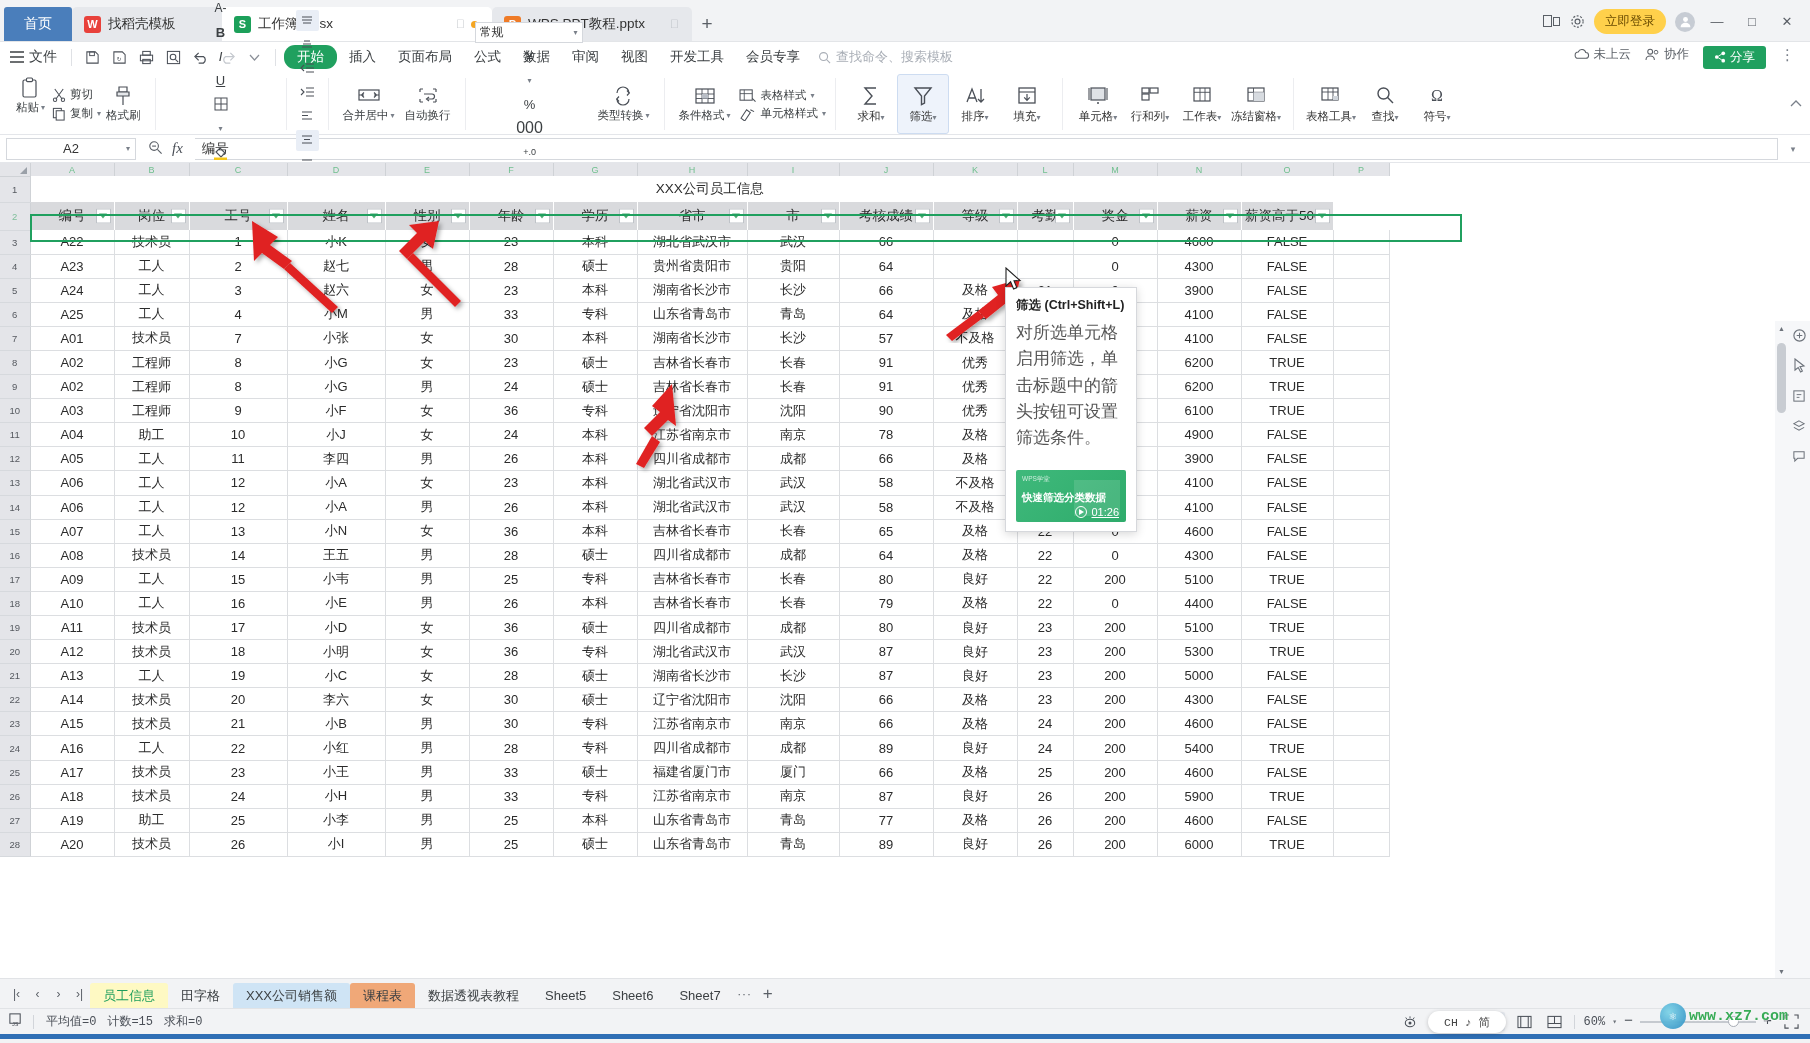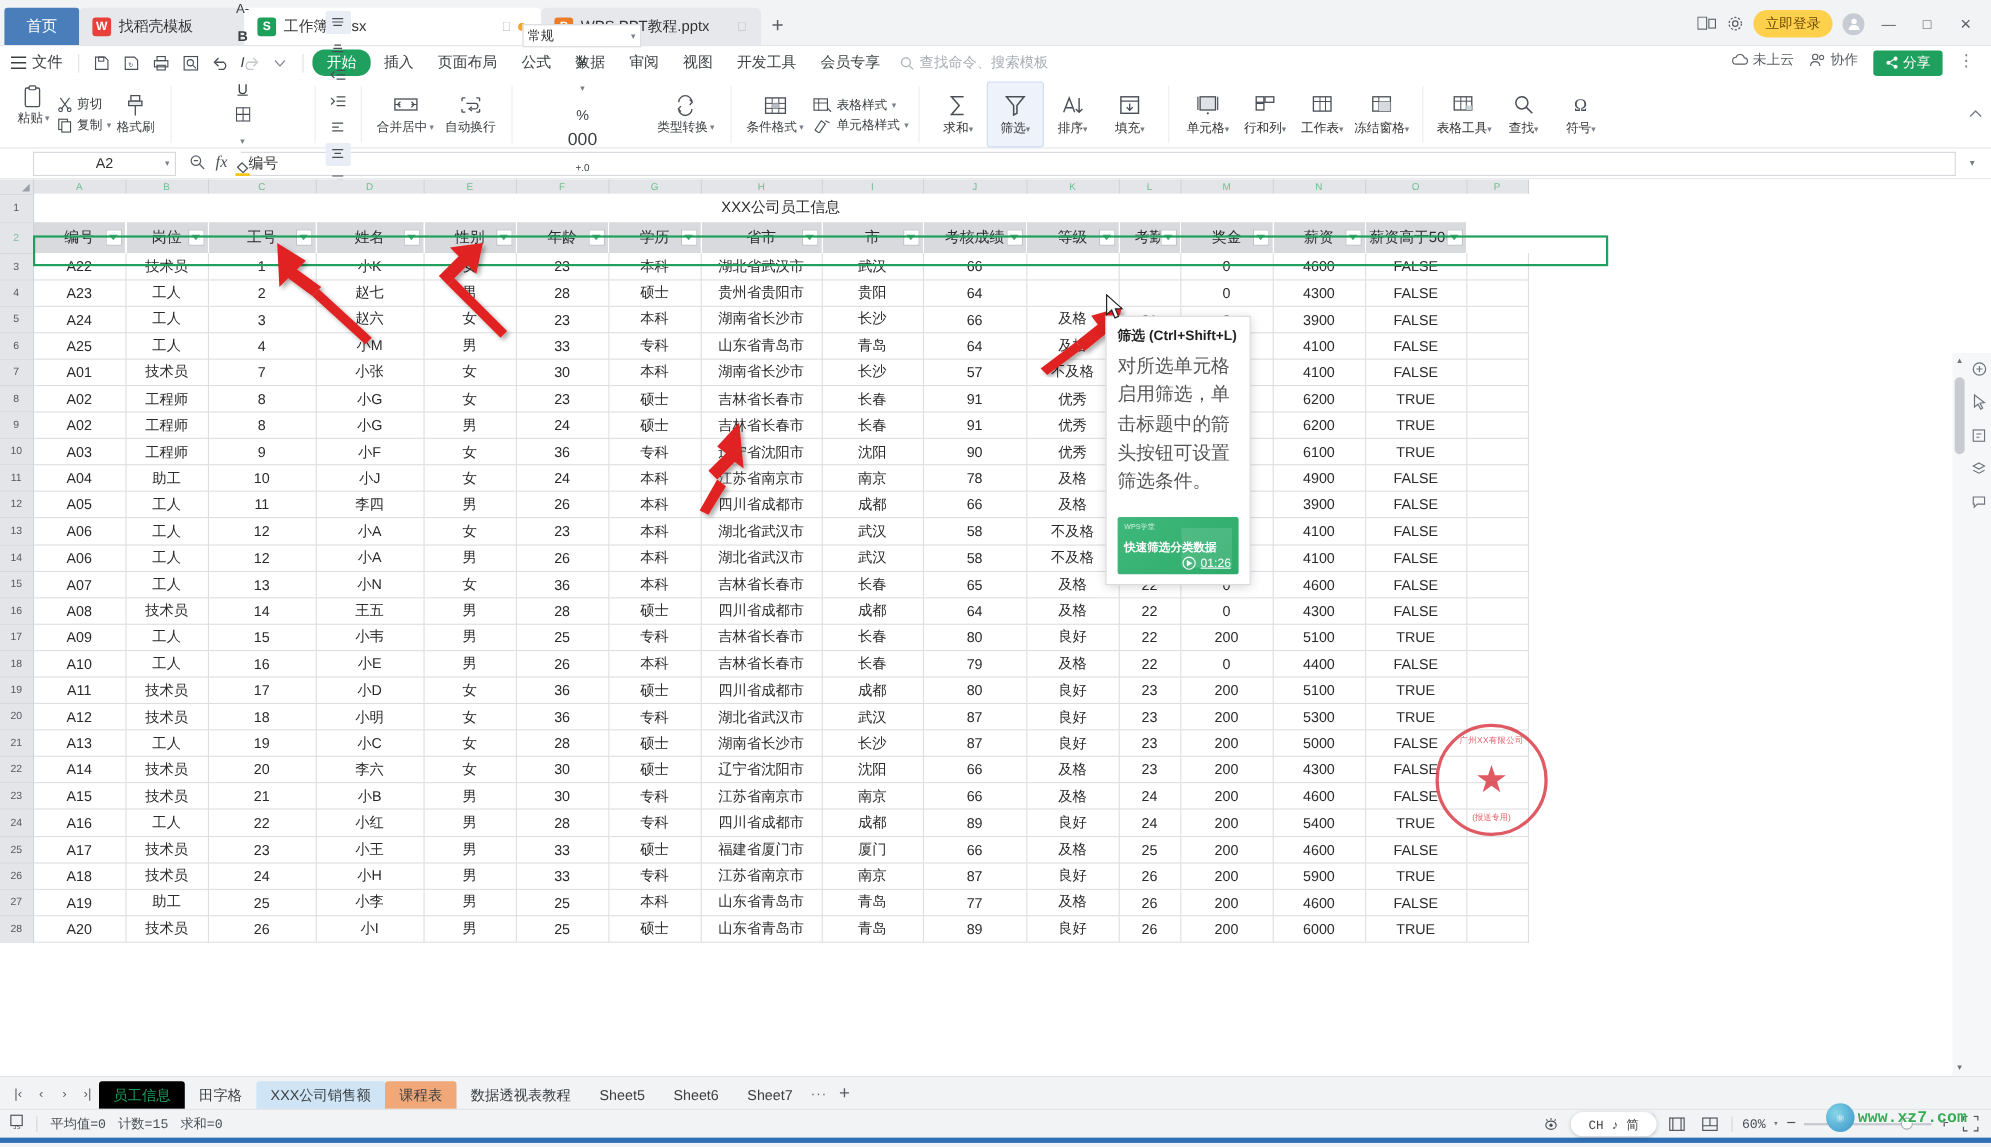--- a/index.html
+++ b/index.html
@@ -70,21 +70,21 @@
   .finput .cv{flex:1;white-space:nowrap;overflow:hidden;}
   .sq{width:23px;height:21px;display:flex;align-items:center;justify-content:center;font-size:13px;color:#3c4043;}
   .sq.on{background:#e9eef6;border-radius:2px;}
   .bigbtn{display:flex;flex-direction:column;align-items:center;justify-content:center;min-width:52px;font-size:11.5px;gap:2px;padding:0 3px;}
   .bigbtn.active{background:#eef3fb;border:1px solid #cddcf1;border-radius:3px;}
   .inline2{display:flex;flex-direction:column;justify-content:center;gap:3px;}
   .il{display:flex;align-items:center;gap:4px;font-size:11.5px;color:#3c4043;}
 
   
   #formulabar{height:28px;background:#fff;display:flex;align-items:center;padding:2px 8px 2px 6px;gap:6px;border-bottom:1px solid #e4e6ea;}
-  .namebox{width:130px;height:22px;border:1px solid #d5d8dd;display:flex;align-items:center;justify-content:center;position:relative;font-size:13px;background:#fff;margin-left:24px;}
+  .namebox{width:130px;height:22px;border:1px solid #d5d8dd;display:flex;align-items:center;justify-content:center;position:relative;font-size:13px;background:#fff;}
   .namebox .nbcaret{position:absolute;right:5px;font-size:8px;color:#7a808a;}
   .fxgrp{display:flex;align-items:center;gap:9px;padding:0 6px;color:#5a5f66;}
   .finputbar{flex:1;height:22px;border:1px solid #d5d8dd;border-left:none;display:flex;align-items:center;padding:0 7px;font-size:13.5px;background:#fff;}
   .fbcollapse{width:18px;display:flex;align-items:center;justify-content:center;color:#7a808a;font-size:9px;}
 
   
   #gridwrap{position:relative;height:815px;background:#fff;overflow:hidden;}
   table.grid{border-collapse:collapse;table-layout:fixed;}
   .colhdr td{height:13px;background:#e4e5e9;border-right:1px solid #cfd2d6;color:#6fbf8e;font-size:9px;text-align:center;font-weight:normal;}
   .corner{width:30px;background:#e4e5e9;border-right:1px solid #cfd2d6;border-bottom:1px solid #cfd2d6;position:relative;}
@@ -125,21 +125,21 @@
   #rightrail .ri{width:17px;height:17px;display:flex;align-items:center;justify-content:center;color:#6d737b;}
   
   #vscroll{position:absolute;right:22px;top:158px;width:13px;bottom:0;background:#f6f7f9;z-index:24;}
   #vscroll .thumb{position:absolute;top:22px;left:2px;width:9px;height:70px;background:#c8ccd2;border-radius:5px;}
   #vscroll .ar{position:absolute;left:0;width:13px;height:14px;display:flex;align-items:center;justify-content:center;font-size:7px;color:#6d737b;}
 
   
   #sheetbar{height:30px;background:#f2f3f5;display:flex;align-items:center;padding:0 6px;gap:0;border-top:1px solid #e1e3e6;}
   .navbtn{width:21px;height:22px;display:flex;align-items:center;justify-content:center;color:#5a5f66;font-size:12px;}
   .sheet-tab{height:26px;display:flex;align-items:center;padding:0 13px;font-size:13px;color:#3c4043;border-radius:3px 3px 0 0;white-space:nowrap;}
-  .sheet-tab.active{background:#000000;color:#1d9e5d;}
+  .sheet-tab.active{background:#fef9c3;color:#1d9e5d;}
   .sheet-add{width:24px;height:24px;display:flex;align-items:center;justify-content:center;font-size:17px;color:#5a5f66;}
   .sheet-more{width:22px;display:flex;align-items:center;justify-content:center;color:#5a5f66;letter-spacing:1px;font-size:12px;}
 
   
   #statusbar{height:26px;background:#f2f3f5;display:flex;align-items:center;padding:0 8px;font-size:12px;color:#4a4f57;border-top:1px solid #e1e3e6;position:relative;font-family:Liberation Mono, monospace;}
   .stats{display:flex;align-items:center;gap:11px;margin-left:12px;}
   .sb-right{margin-left:auto;display:flex;align-items:center;gap:9px;}
   .vbtn{width:21px;height:19px;display:flex;align-items:center;justify-content:center;color:#4a4f57;}
   .vbtn.on{background:#e4e8ee;border-radius:2px;}
   .zoomslider{display:flex;align-items:center;gap:7px;}
@@ -1331,25 +1331,20 @@
       <span class="wps">WPS学堂</span>
       <span class="blk"></span>
       <span class="ttl">快速筛选分类数据</span>
       <span class="play">
         <span class="pcirc"></span>
         <span>01:26</span>
       </span>
     </div>
   </div>
 
-  <div id="stamp">
-    <span class="arc">广州XX有限公司</span>
-    <span class="star">★</span>
-    <span class="arc2">(报送专用)</span>
-  </div>
 
   <div id="vscroll">
     <div class="ar" style="top:0">▲</div>
     <div class="thumb"></div>
     <div class="ar" style="bottom:0">▼</div>
   </div>
 
   <div id="rightrail" style="bottom:0">
     <div class="ri">
         <svg width="15" height="15" viewBox="0 0 16 16">

